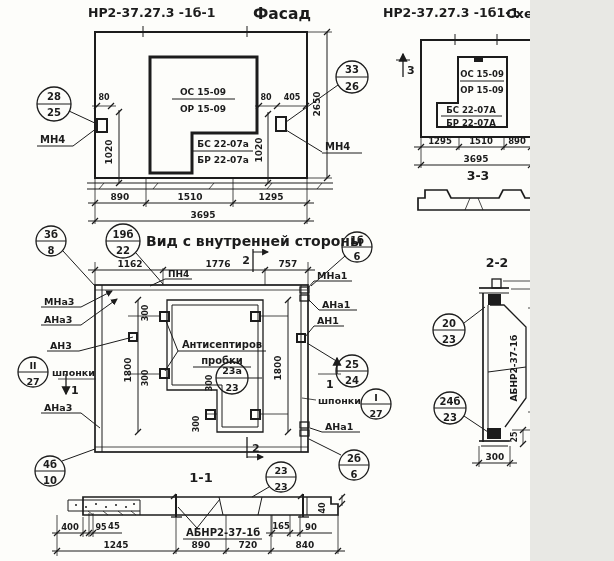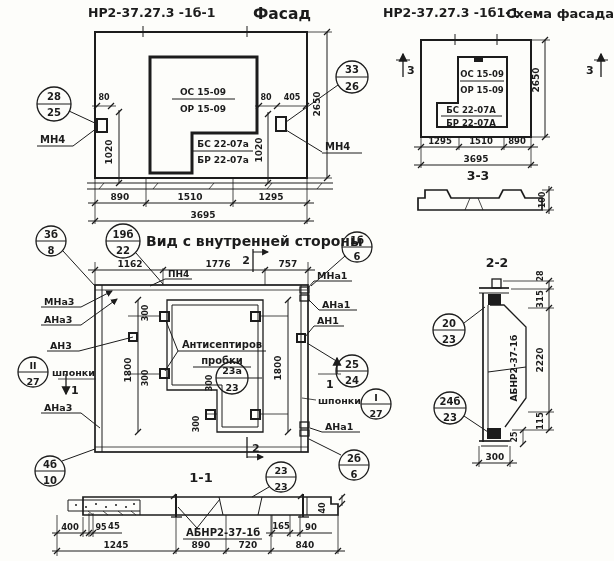--- a/index.html
+++ b/index.html
@@ -1,16 +1,16 @@
 <!DOCTYPE html>
 <html><head>
 <meta charset="utf-8">
 <style>
   html,body{margin:0;padding:0;background:#e8e8e4;}
-  .sheet{position:relative;width:614px;height:561px;background:#fdfdfa;overflow:hidden;
+  .sheet{position:relative;width:530px;height:561px;background:#fdfdfa;overflow:hidden;
          font-family:"DejaVu Sans","Liberation Sans",sans-serif;}
   svg{position:absolute;left:0;top:0;}
   svg text{font-family:"DejaVu Sans","Liberation Sans",sans-serif;font-weight:700;fill:#1c1c1c;}
   .f8{font-size:8px}.f85{font-size:8.5px}.f9{font-size:9px}.f95{font-size:9.5px}
   .f10{font-size:10px}.f11{font-size:11px}.f12{font-size:12.5px}.f13{font-size:13px}
   .f14{font-size:14px}.f15{font-size:15.5px}
   .mid{text-anchor:middle}
   .s08{stroke:#1c1c1c;stroke-width:.8;fill:none}
   .s1{stroke:#1c1c1c;stroke-width:1;fill:none}
   .s12{stroke:#1c1c1c;stroke-width:1.3;fill:none}

